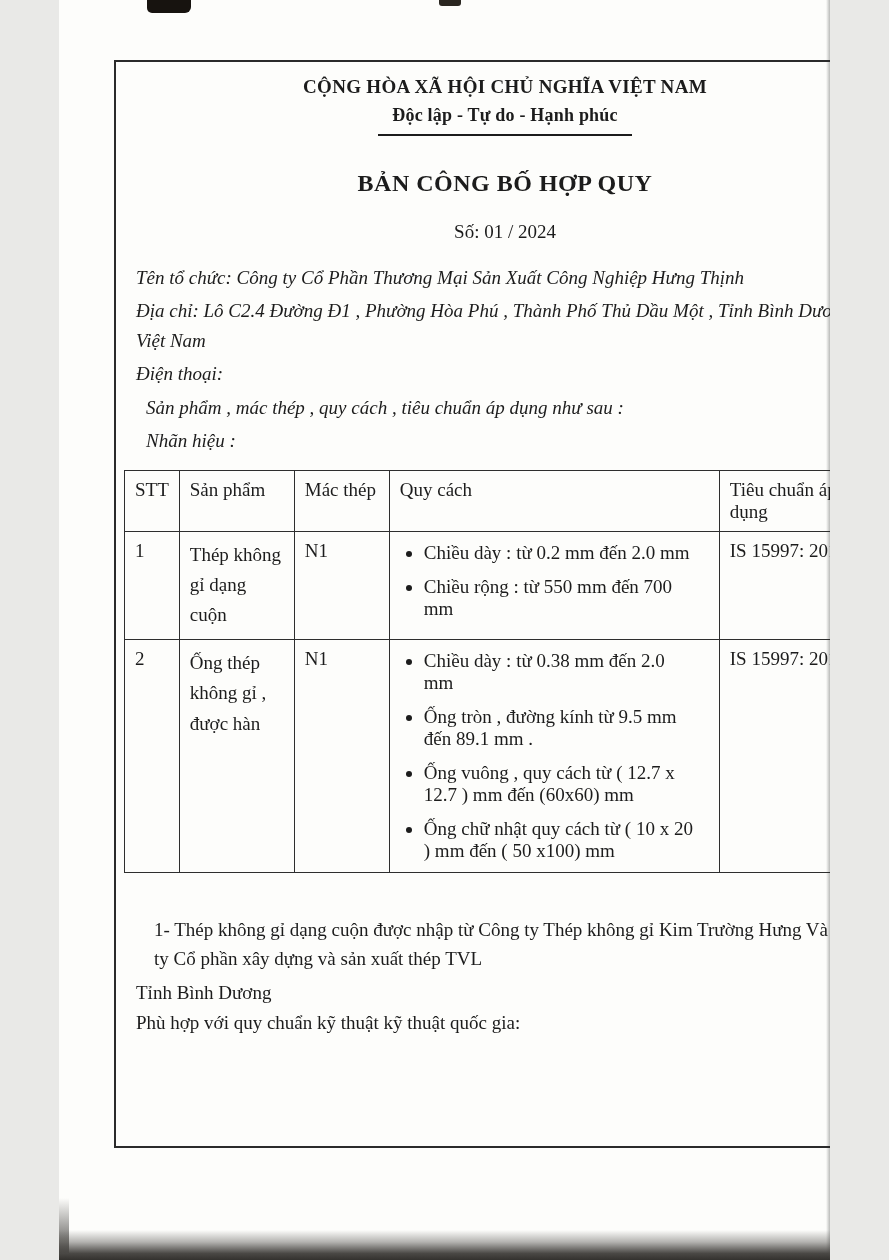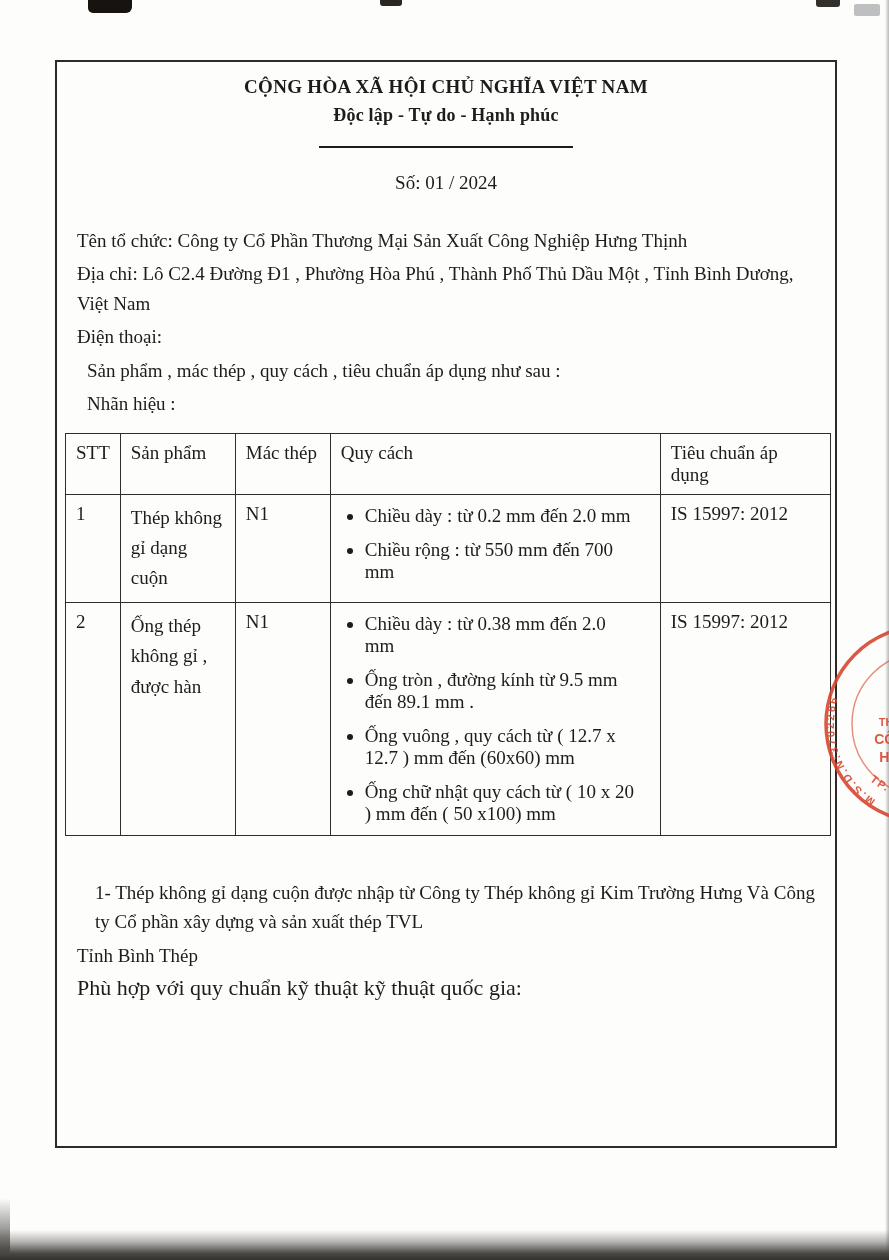--- a/index.html
+++ b/index.html
@@ -1,18 +1,18 @@
 <!DOCTYPE html>
 <html><head>
 <meta charset="utf-8">
 <style>
   html,body{margin:0;padding:0;background:#e9e9e7;}
   .page{
     position:relative;
-    width:889px;height:1260px;
+    width:771px;height:1260px;
     background:#fdfdfb;
     overflow:hidden;
     font-family:"Liberation Serif","DejaVu Serif",serif;
     color:#1c1c1c;
     margin:0 auto;
   }
   
   .artifact{position:absolute;pointer-events:none;}
   .blot-1{left:88px;top:0;width:44px;height:13px;background:#17130f;border-radius:0 0 6px 5px;}
   .blot-2{left:380px;top:0;width:22px;height:6px;background:#2a2620;border-radius:0 0 3px 3px;}
@@ -28,26 +28,26 @@
     position:absolute;left:55px;top:60px;width:782px;height:1088px;
     border:2px solid #2b2b2b;
     box-sizing:border-box;
     padding:14px 8px 0 8px;
   }
   .center{text-align:center;}
   .national-header{font-size:19px;font-weight:bold;letter-spacing:.3px;margin:0;}
   .motto-wrap{margin-top:7px;}
   .motto{
     display:inline-block;font-size:18px;font-weight:bold;
-    border-bottom:2px solid #1c1c1c;padding:0 14px 20px 14px;letter-spacing:.2px;
+    border-bottom:2px solid #1c1c1c;padding:0 14px 8px 14px;letter-spacing:.2px;
   }
   .doc-title{font-size:24px;font-weight:bold;margin:34px 0 0 0;letter-spacing:.5px;}
   .doc-number{font-size:19px;margin:24px 0 0 0;}
 
-  .info{margin:32px 10px 0 12px;font-size:19px;line-height:1.55;}
+  .info{margin:20px 10px 0 12px;font-size:19px;line-height:1.55;font-style:italic;}
   .info p{margin:0 0 4px 0;}
   .info .indent{padding-left:10px;}
   .bold{font-weight:bold;}
 
   
   table.spec{
     border-collapse:collapse;
     width:766px;
     margin:14px 0 0 0;
     font-size:19px;
@@ -68,21 +68,21 @@
   td.stt{text-align:center;}
   ul.qc-list{margin:2px 12px 0 0;padding-left:24px;}
   ul.qc-list li{margin-bottom:12px;}
   ul.qc-list li:last-child{margin-bottom:2px;}
   td.sp{line-height:1.6;}
 
   .notes{margin:42px 12px 0 30px;font-size:19px;line-height:1.55;}
   .notes p{margin:0 0 8px 0;}
   .note-hang{padding-left:28px;text-indent:-28px;}
   .plain-line{margin:6px 0 0 12px;font-size:19px;}
-  .conformity{margin:8px 0 0 12px;font-size:22px;}
+  .conformity{margin:8px 0 0 12px;font-size:19px;}
   .conformity-body{
     margin:8px 0 0 0;font-size:19px;line-height:1.6;
     text-align:justify;text-indent:34px;
   }
 
   
   .stamp{
     position:absolute;left:812px;top:612px;width:214px;height:224px;
     opacity:.88;
   }
@@ -100,20 +100,21 @@
   <div class="artifact edge-right"></div>
   <div class="artifact bottom-corner"></div>
 
   <div class="doc-frame">
 
     <div class="center">
       <p class="national-header">CỘNG HÒA XÃ HỘI CHỦ NGHĨA VIỆT NAM</p>
       <div class="motto-wrap">
         <span class="motto">Độc lập - Tự do - Hạnh phúc</span>
       </div>
+      <p class="doc-title">BẢN CÔNG BỐ HỢP QUY</p>
       <p class="doc-number">Số: 01 / 2024</p>
     </div>
 
     <div class="info">
       <p>Tên tổ chức: Công ty Cổ Phần Thương Mại Sản Xuất Công Nghiệp Hưng Thịnh</p>
       <p>Địa chỉ: Lô C2.4 Đường Đ1 , Phường Hòa Phú , Thành Phố Thủ Dầu Một , Tỉnh Bình Dương, Việt Nam</p>
       <p>Điện thoại:</p>
       <p class="indent">Sản phẩm , mác thép , quy cách , tiêu chuẩn áp dụng như sau :</p>
       <p class="indent">Nhãn hiệu :</p>
     </div>
@@ -162,21 +163,21 @@
           </td>
           <td>IS 15997: 2012</td>
         </tr>
       </tbody>
     </table>
 
     <div class="notes">
       <p>1- Thép không gỉ dạng cuộn được nhập từ Công ty Thép không gỉ Kim Trường Hưng Và Công ty Cổ phần xây dựng và sản xuất thép TVL</p>
     </div>
 
-    <p class="plain-line">Tỉnh Bình Thép</p>
+    <p class="plain-line">Tỉnh Bình Dương</p>
     <p class="conformity">Phù hợp với quy chuẩn kỹ thuật kỹ thuật quốc gia:</p>
 
   </div>
 
   <svg class="stamp" viewBox="0 0 214 224" aria-hidden="true">
     <circle cx="112" cy="112" r="98" fill="none" stroke="#d6432c" stroke-width="3.5"></circle>
     <circle cx="112" cy="112" r="72" fill="none" stroke="#d6432c" stroke-width="1.4" opacity="0.7"></circle>
     <defs>
       <path id="arcLeft" d="M 112 202 A 90 90 0 0 1 112 22" fill="none"></path>
       <path id="arcBottom" d="M 32 130 A 84 84 0 0 0 192 130" fill="none"></path>

